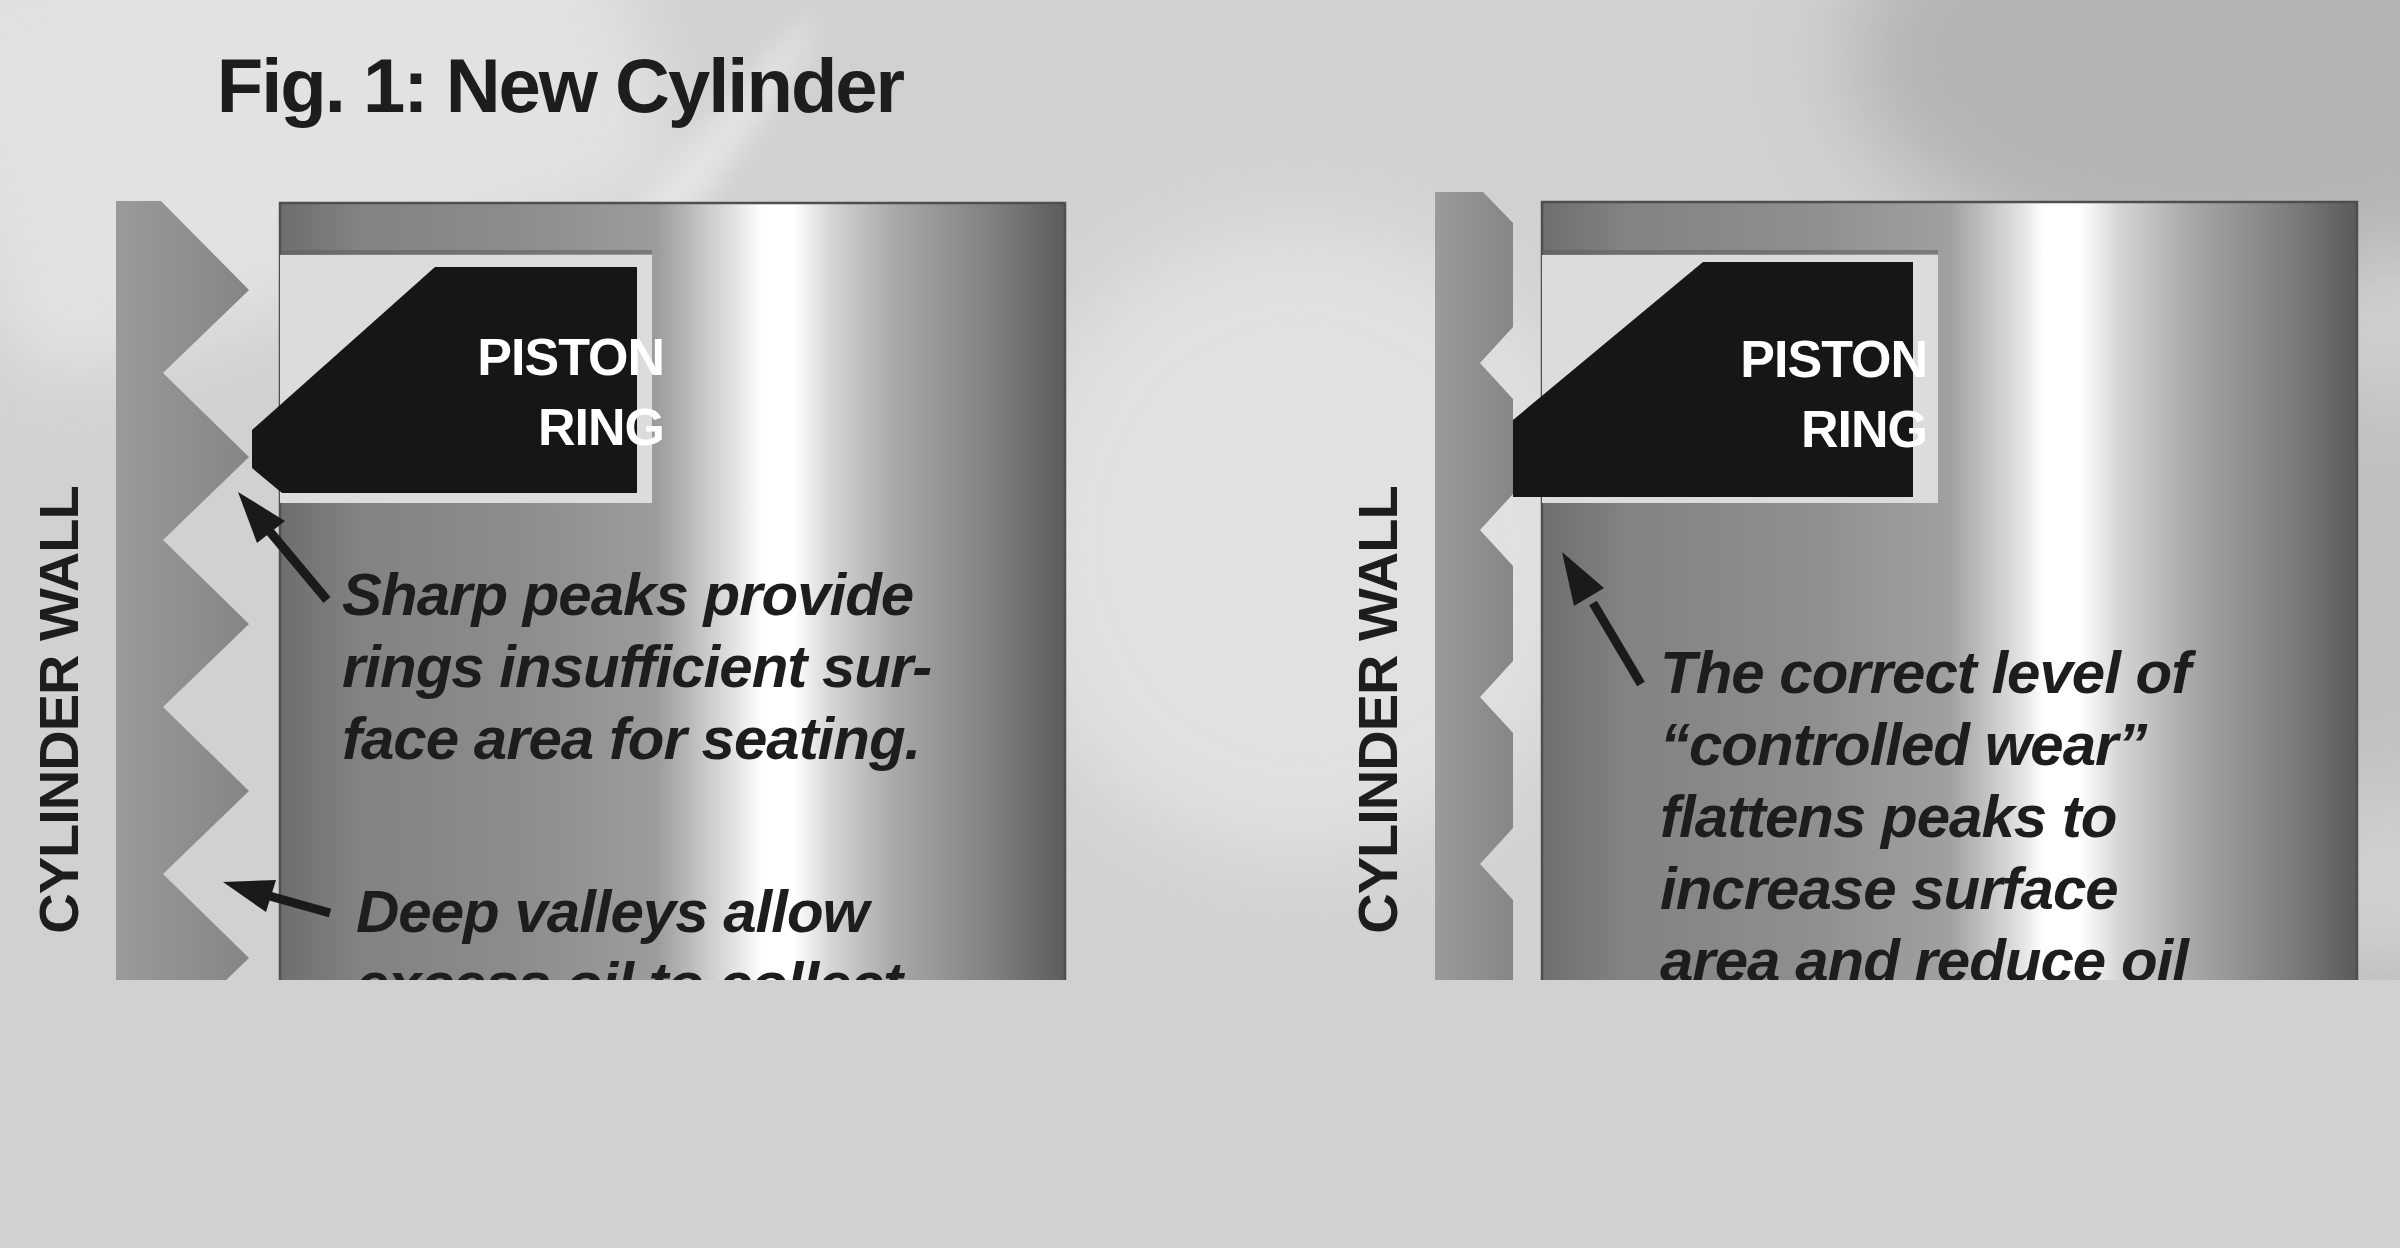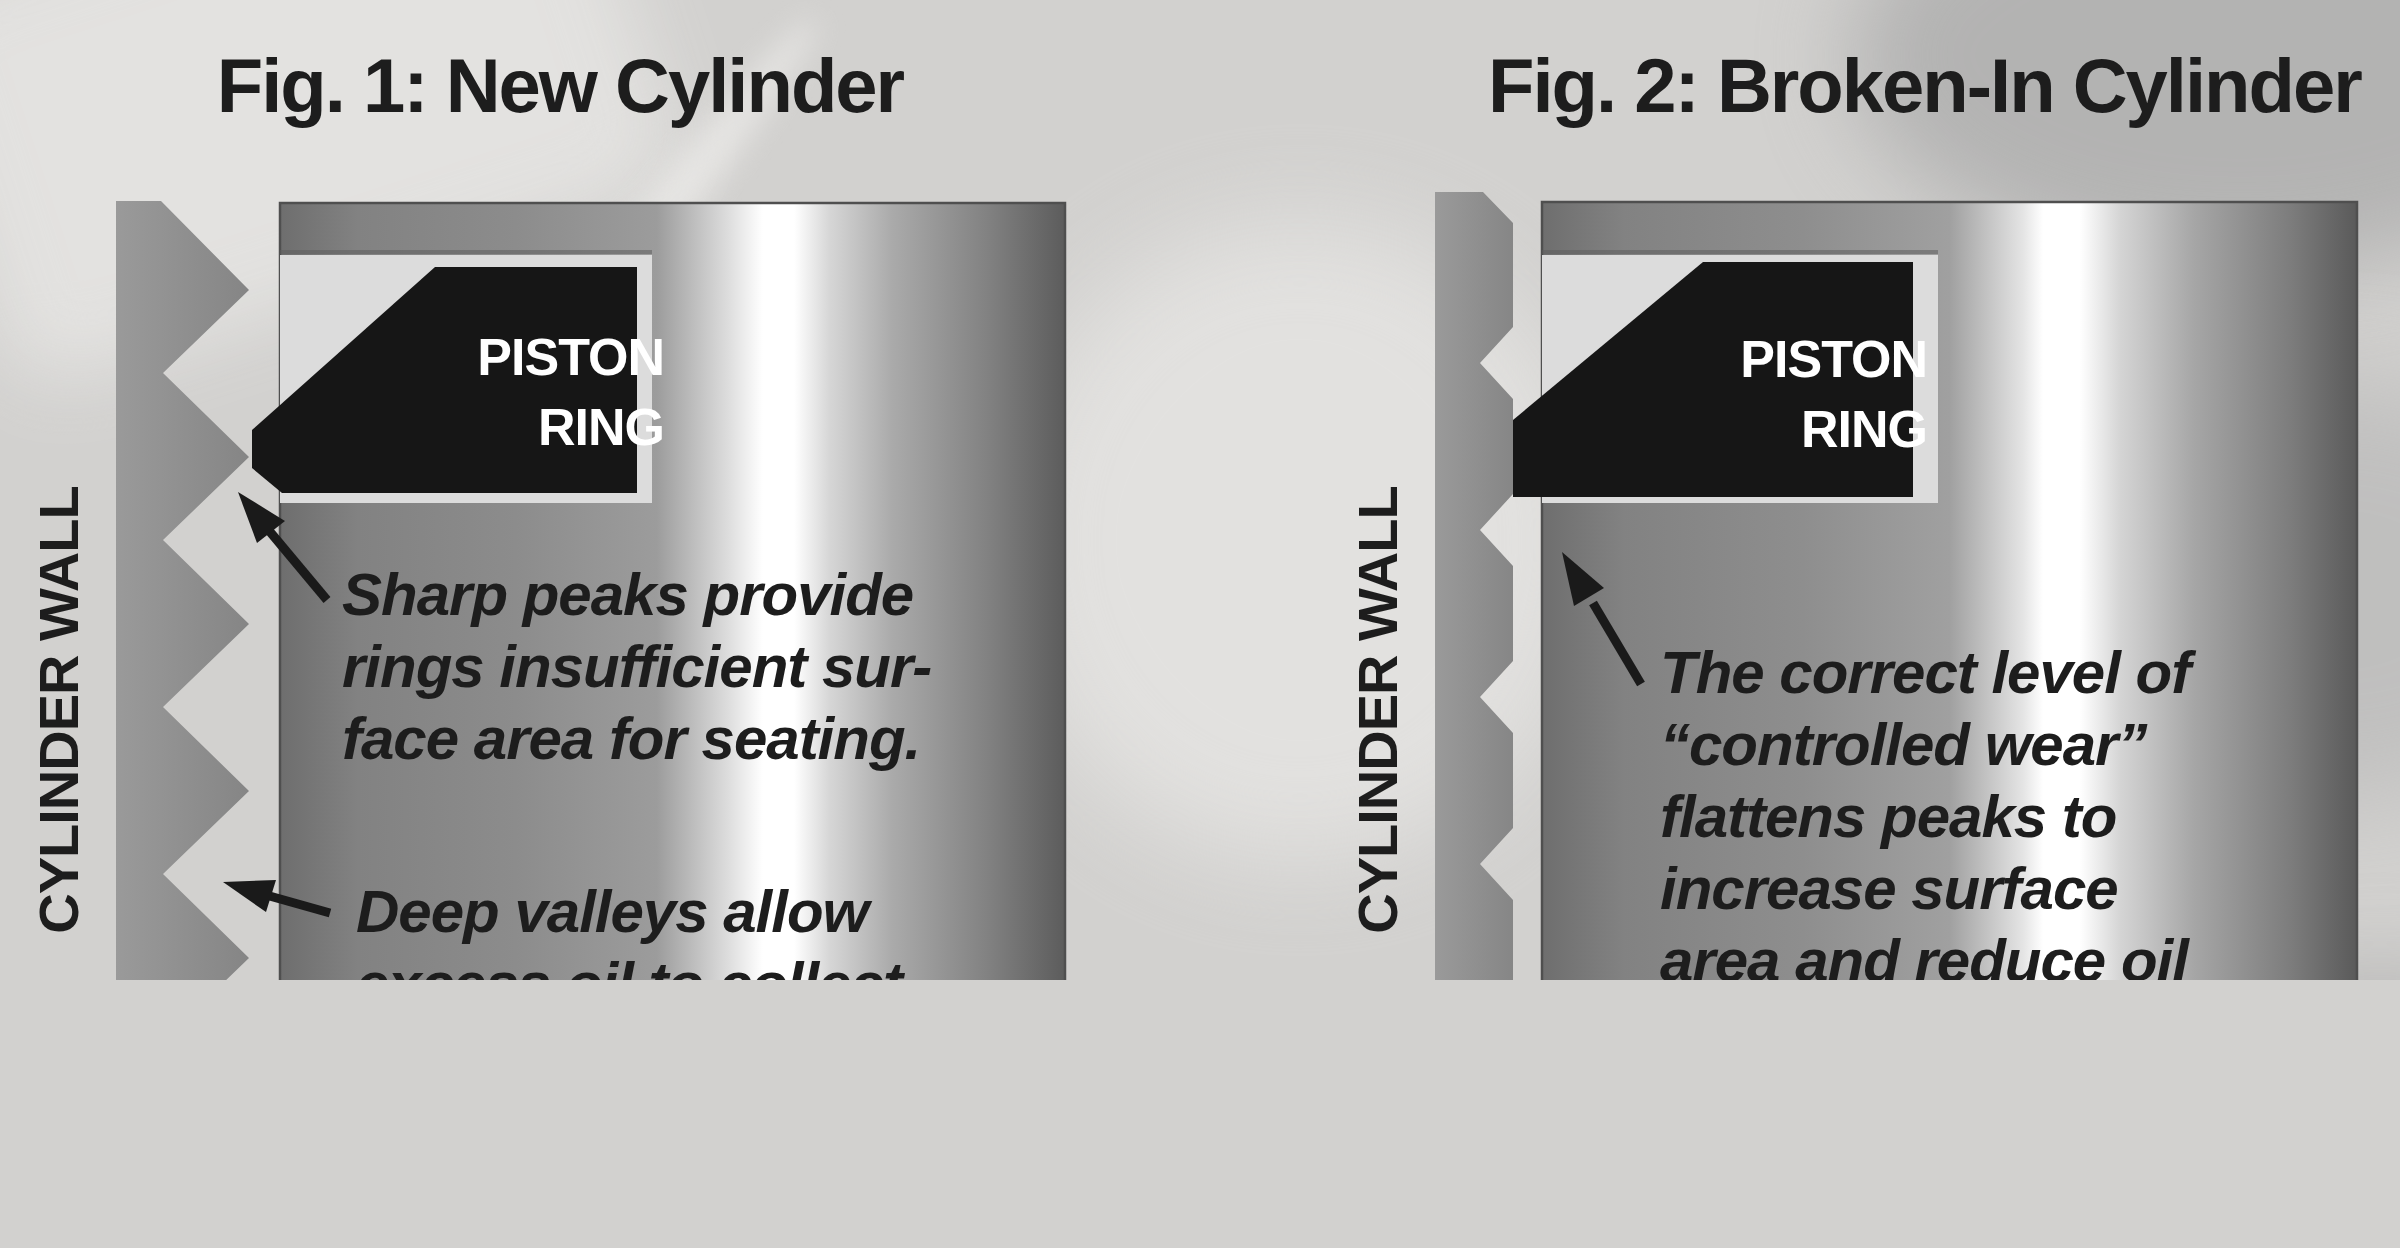--- a/index.html
+++ b/index.html
@@ -138,21 +138,20 @@
 
     <path fill="var(--ring-black)" d="M1513,420 L1703,262 L1913,262 L1913,497 L1513,497 Z"></path>
 
     <g>
       <line x1="1641" y1="684" x2="1593" y2="603" stroke="var(--arrow-black)" stroke-width="9"></line>
       <polygon points="1562,552 1604,588 1574,606" fill="var(--arrow-black)"></polygon>
     </g>
   </svg>
 
   <div class="title t1">Fig. 1: New Cylinder</div>
-  <div class="title t2">Fig. 2: Broken-In Cylinder</div>
 
   <div class="wall-label wl1">CYLINDER WALL</div>
   <div class="wall-label wl2">CYLINDER WALL</div>
 
   <div class="ring-label rl1">PISTON
 RING</div>
   <div class="ring-label rl2">PISTON
 RING</div>
 
   <div class="caption c1">Sharp peaks provide

